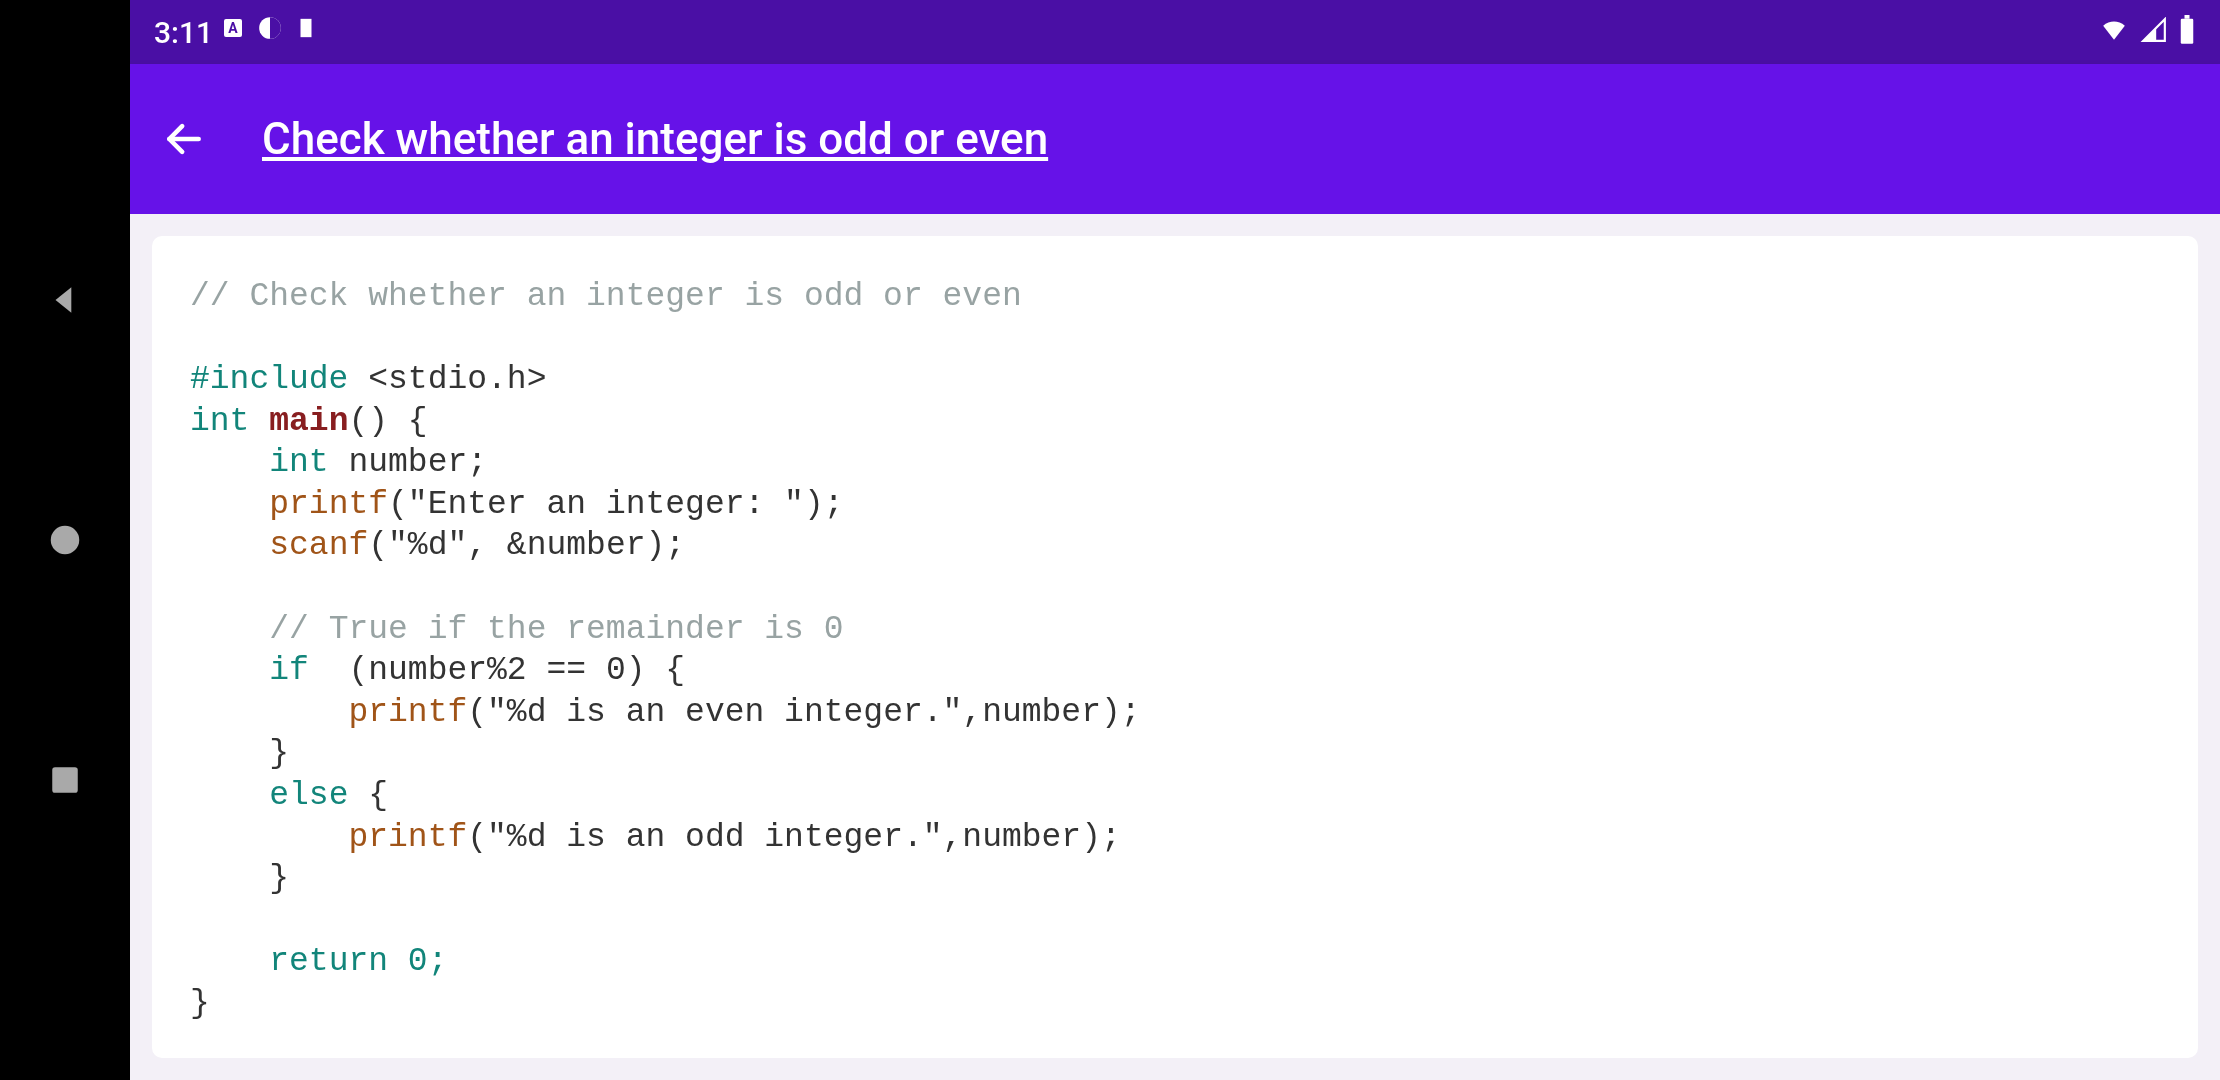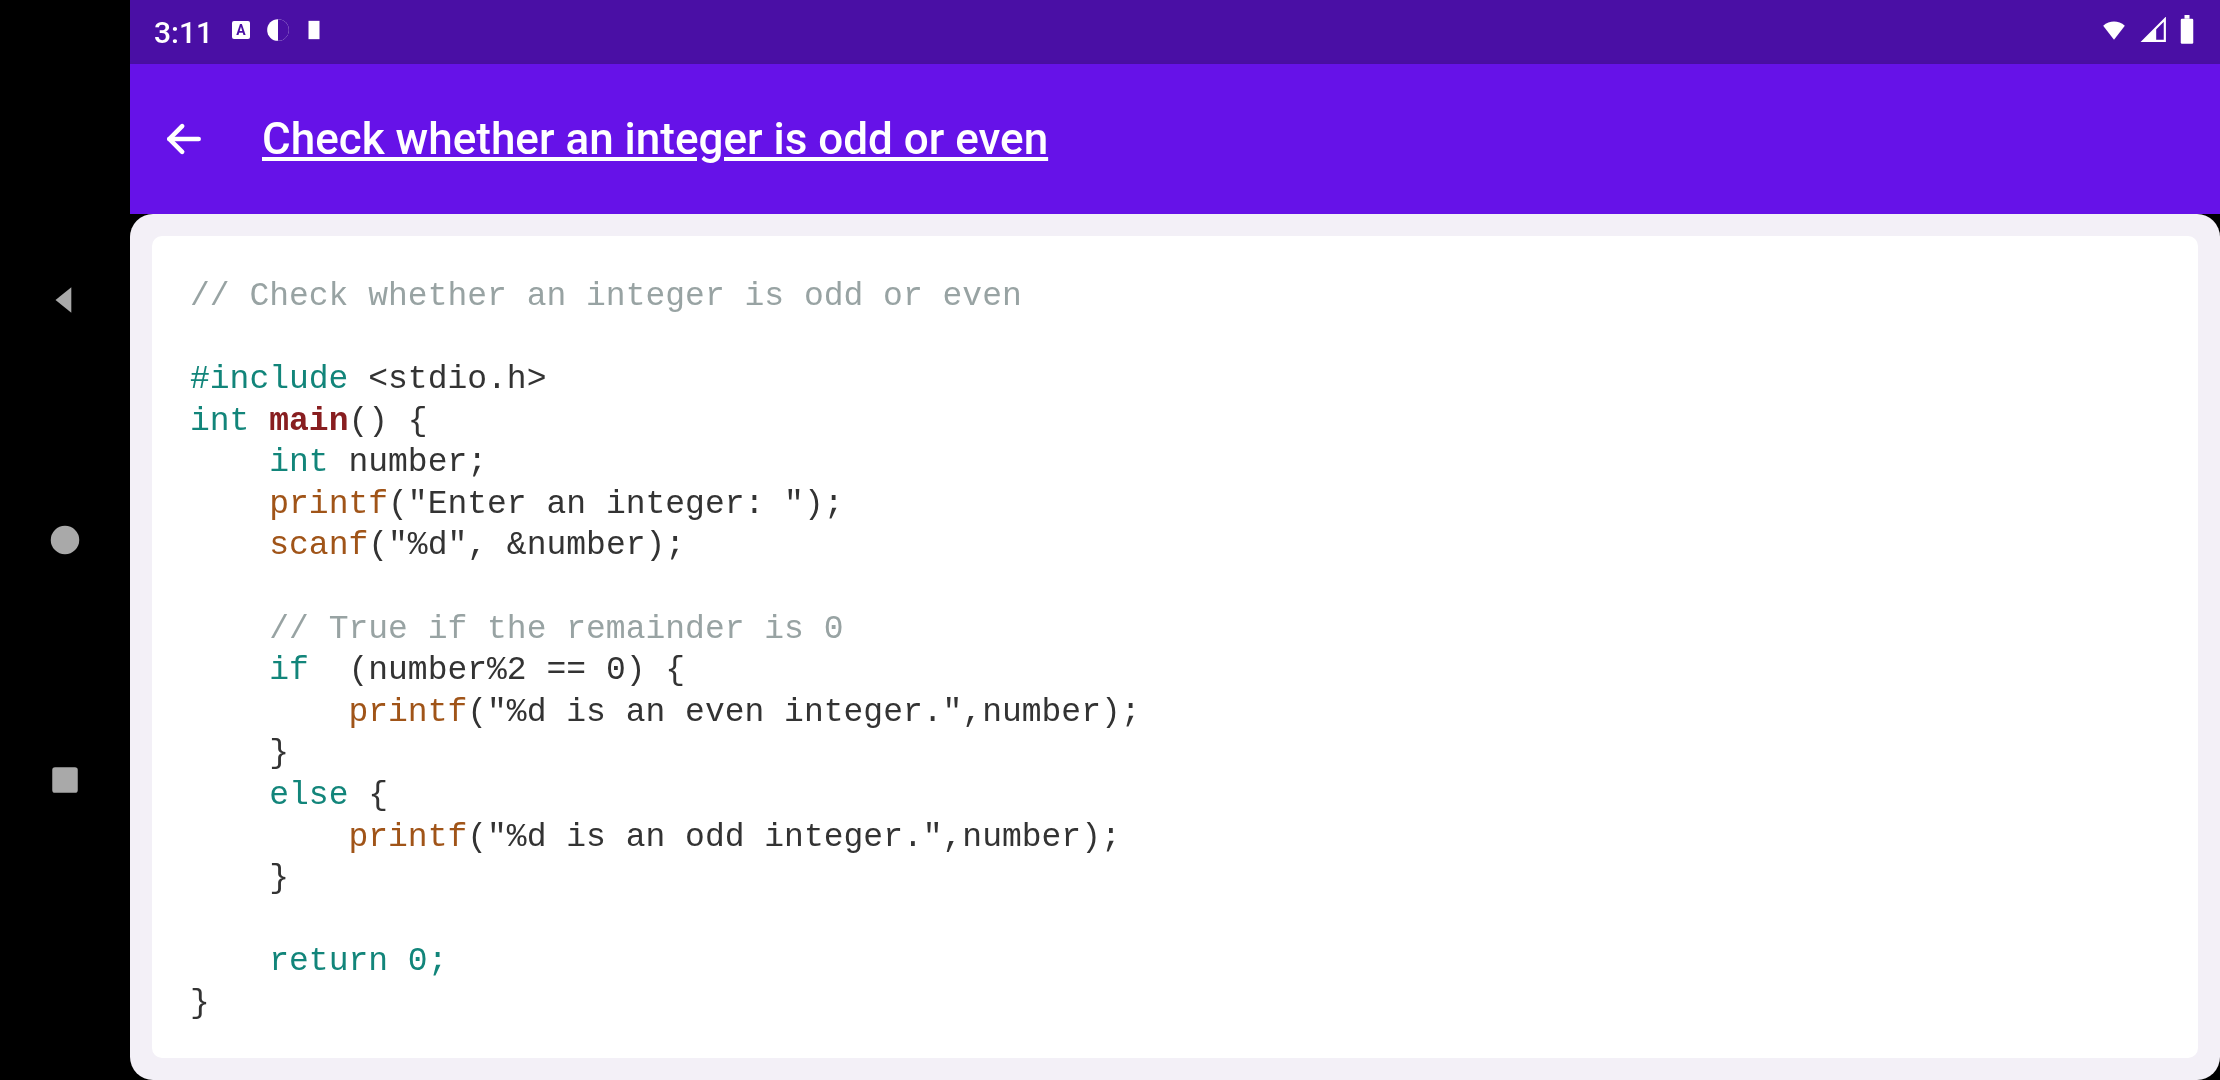--- a/index.html
+++ b/index.html
@@ -42,22 +42,22 @@
       height: 64px;
       background: #4a0fa5;
       display: flex;
       align-items: center;
       justify-content: space-between;
       padding: 0 24px;
       color: #fff;
     }
     .status-left {
       display: flex;
-      align-items: center;
-      gap: 16px;
+      align-items: flex-start;
+      gap: 8px;
     }
     .status-time {
       font-size: 30px;
       font-weight: 500;
     }
     .status-icons-left {
       display: flex;
       gap: 12px;
       align-items: center;
     }
@@ -86,21 +86,20 @@
     .app-title {
       color: #fff;
       font-size: 44px;
       font-weight: 500;
       text-decoration: underline;
     }
     .content {
       flex: 1;
       background: #f3f0f7;
       padding: 22px;
-      border-radius: 23px;
     }
     .code-card {
       background: #fff;
       border-radius: 10px;
       padding: 40px 38px 28px 38px;
       height: 100%;
       overflow: hidden;
     }
     .code-block {
       font-family: 'Consolas', 'Monaco', 'Courier New', monospace;

